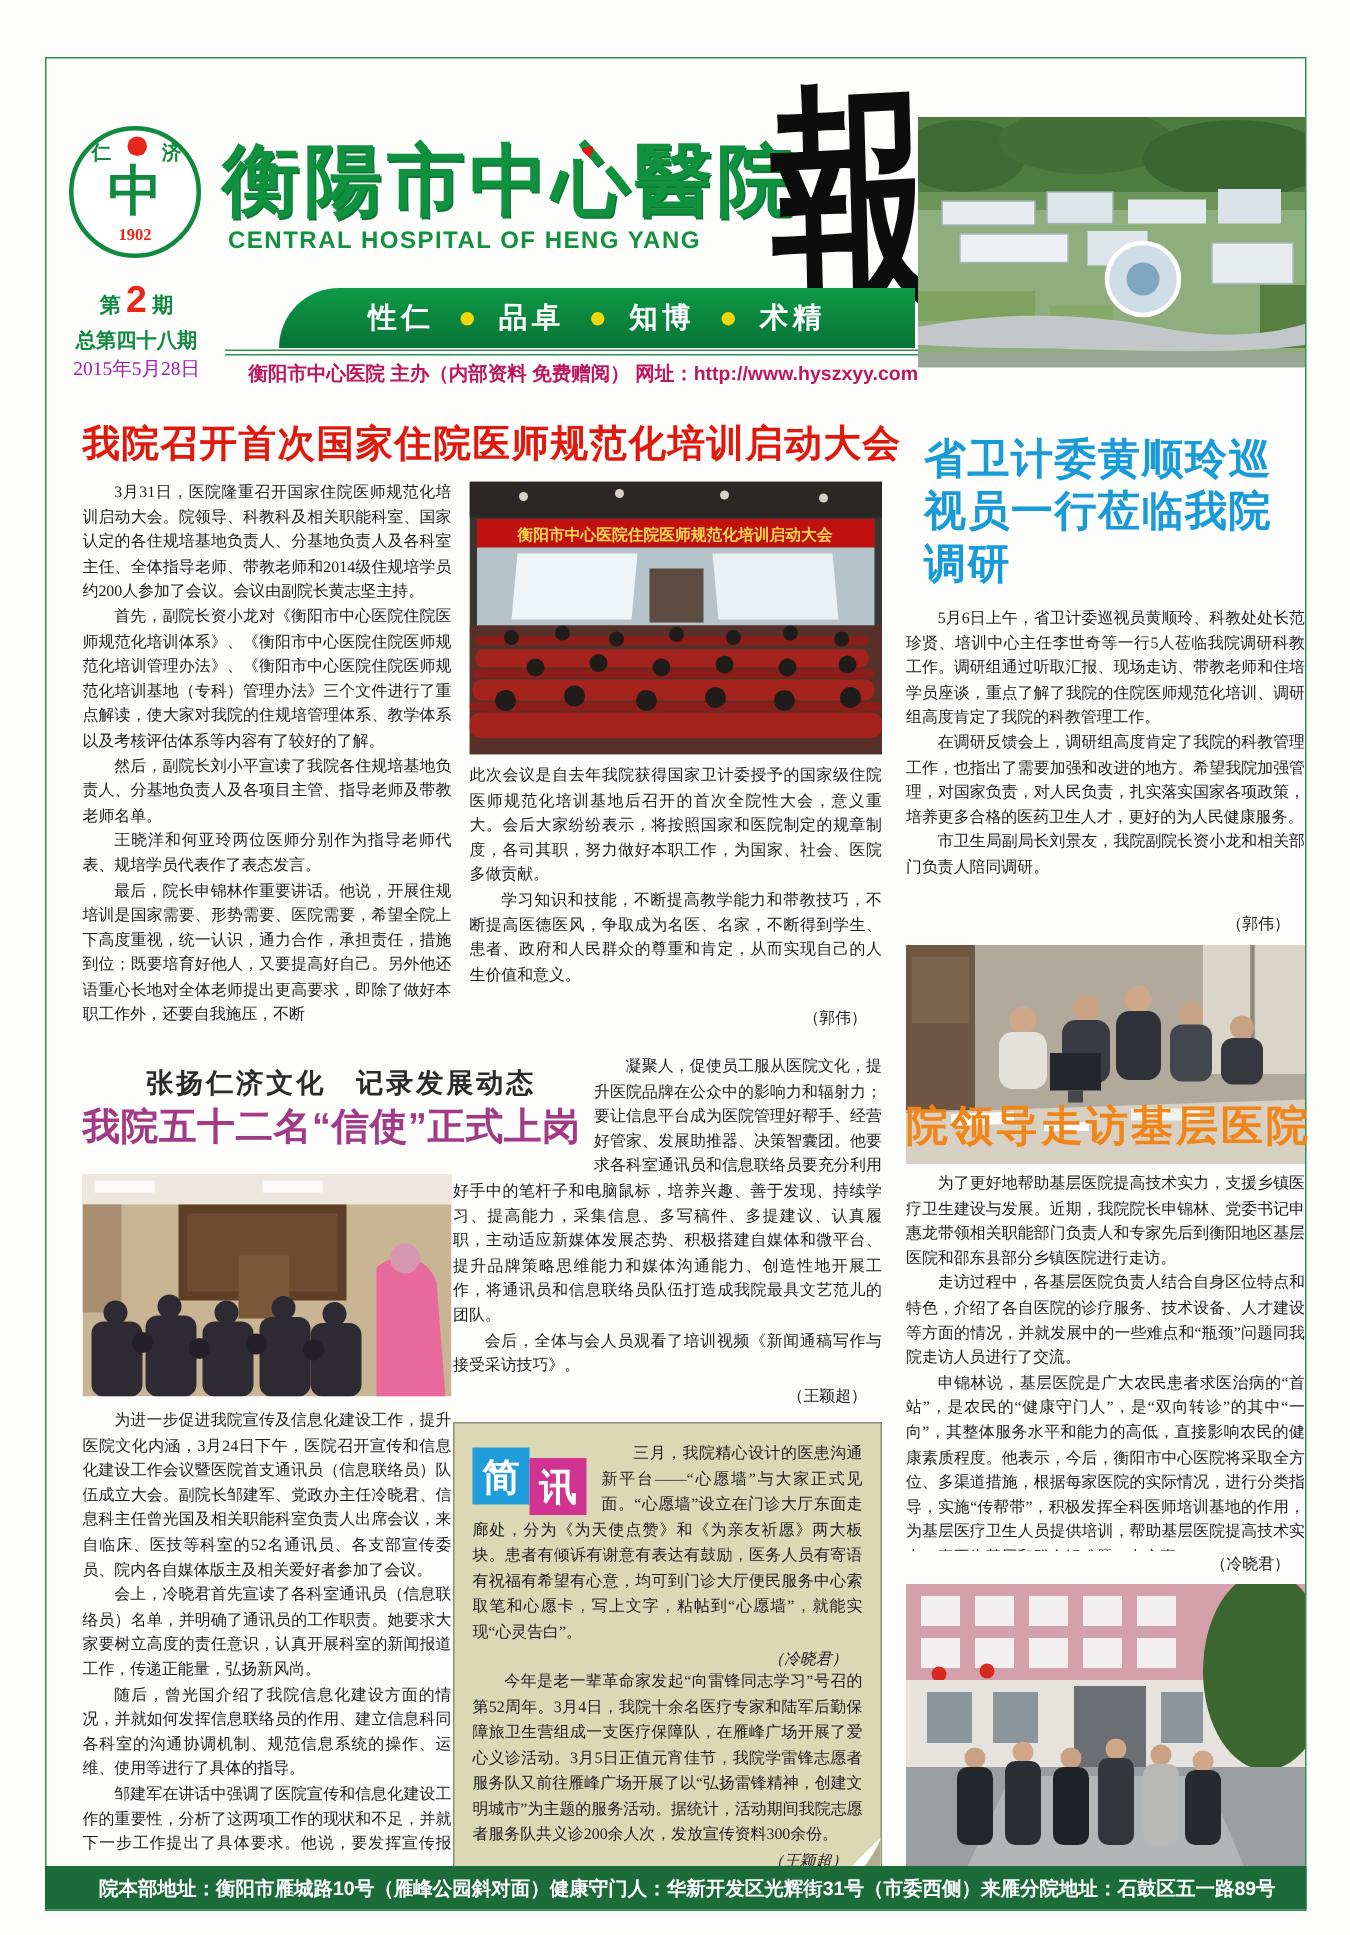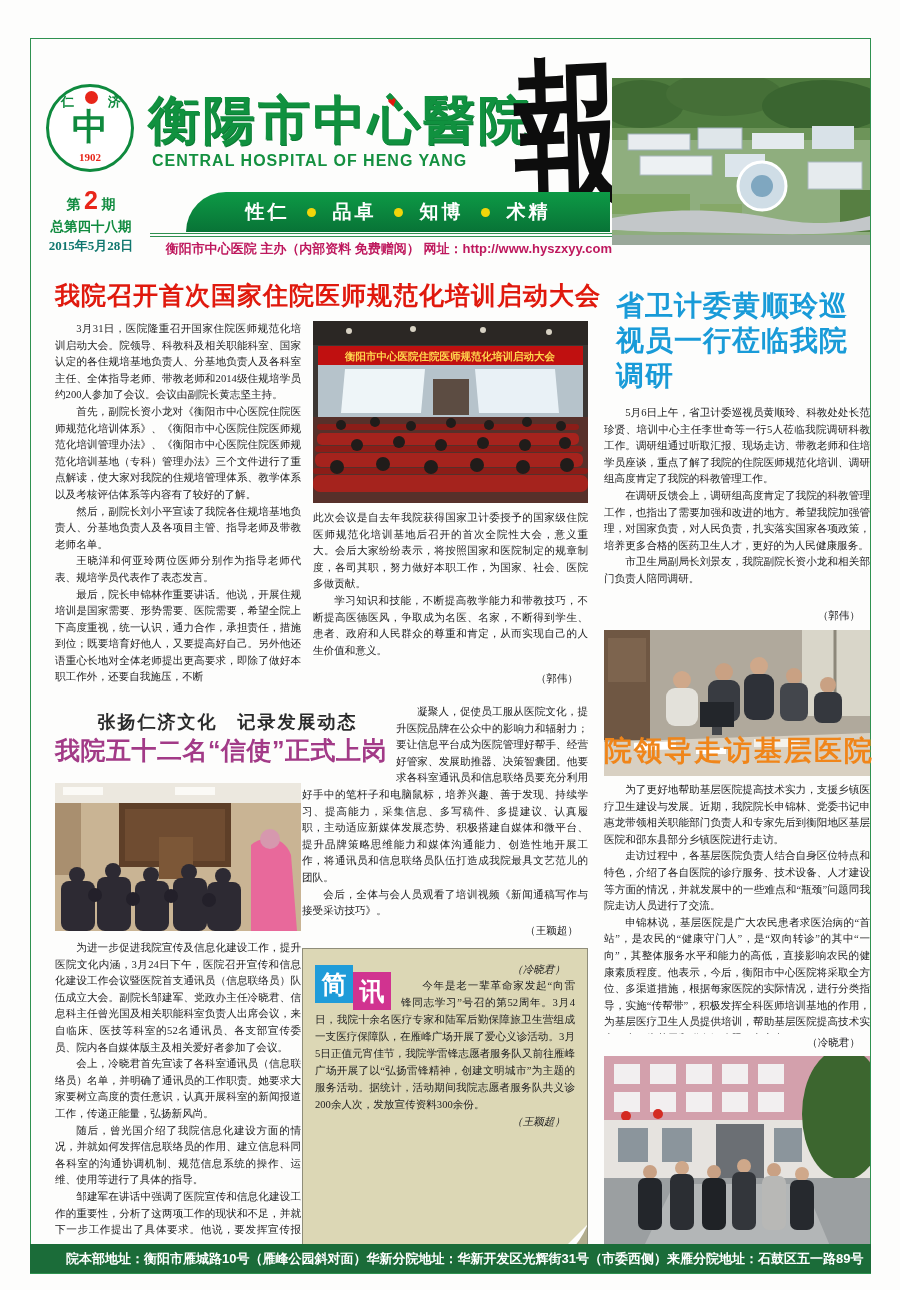--- a/index.html
+++ b/index.html
@@ -12,21 +12,21 @@
   .logo{left:46px;top:84px;width:88px;height:88px;border:3px solid #0f8a3e;border-radius:50%;
         background:#fff;box-sizing:border-box;}
   .logo .rz{position:absolute;font-size:13px;font-weight:bold;color:#0f8a3e;}
   .logo .ball{position:absolute;left:36px;top:4px;width:13px;height:13px;border-radius:50%;background:#e8261a;}
   .logo .mid{position:absolute;left:0;right:0;top:22px;text-align:center;font-size:36px;font-weight:bold;color:#0f8a3e;line-height:1;}
   .logo .yr{position:absolute;left:0;right:0;bottom:6px;text-align:center;font-size:11px;font-weight:bold;color:#e8261a;}
   .issue{left:30px;top:183px;width:122px;text-align:center;line-height:1.4;}
   .issue .no{color:#0f8a3e;font-size:14px;font-weight:bold;}
   .issue .no b{color:#e8261a;font-size:25px;font-family:"Liberation Sans",sans-serif;}
   .issue .tot{color:#0f8a3e;font-size:13.5px;font-weight:bold;}
-  .issue .dt{color:#0f766e;font-size:13px;font-weight:bold;}
+  .issue .dt{color:#a21caf;font-size:13px;font-weight:normal;}
   .title-cn{left:148px;top:86px;font-size:52px;font-weight:900;color:#10913f;letter-spacing:3px;
             font-family:"Liberation Serif","DejaVu Serif",serif;white-space:nowrap;text-shadow:1px 1px 0 #0c7a34;}
   .heart{left:388px;top:94px;font-size:15px;color:#e3170d;transform:rotate(-12deg);}
   .title-en{left:152px;top:152px;font-size:16px;font-weight:700;color:#149040;letter-spacing:1px;
             font-family:"Liberation Sans","DejaVu Sans",sans-serif;white-space:nowrap;}
   .bao{left:512px;top:58px;font-size:122px;line-height:1;font-weight:900;color:#0d0d0d;
        transform:scaleX(.88) scaleY(1.28) rotate(-2deg);transform-origin:top left;}
   .banner{left:186px;top:192px;width:424px;height:40px;background:linear-gradient(180deg,#0d9a46,#087336);
           border-radius:44px 0 0 0;display:flex;align-items:center;justify-content:center;gap:17px;}
   .banner .m{color:#fff;font-size:19px;font-weight:bold;letter-spacing:3px;}
@@ -298,20 +298,21 @@
         <p>随后，曾光国介绍了我院信息化建设方面的情况，并就如何发挥信息联络员的作用、建立信息科同各科室的沟通协调机制、规范信息系统的操作、运维、使用等进行了具体的指导。</p>
         <p>邹建军在讲话中强调了医院宣传和信息化建设工作的重要性，分析了这两项工作的现状和不足，并就下一步工作提出了具体要求。他说，要发挥宣传报道“人、从、众”三个方面的作用，引导人、激励人、</p>
       </div>
   </div>
 
   <div class="briefs">
     <div class="label">
       <span class="b1">简</span>
       <span class="b2">讯</span>
     </div>
+    <p class="bf">三月，我院精心设计的医患沟通新平台——“心愿墙”与大家正式见面。“心愿墙”设立在门诊大厅东面走廊处，分为《为天使点赞》和《为亲友祈愿》两大板块。患者有倾诉有谢意有表达有鼓励，医务人员有寄语有祝福有希望有心意，均可到门诊大厅便民服务中心索取笔和心愿卡，写上文字，粘帖到“心愿墙”，就能实现“心灵告白”。</p>
     <div class="byline">（冷晓君）</div>
     <p class="bf">今年是老一辈革命家发起“向雷锋同志学习”号召的第52周年。3月4日，我院十余名医疗专家和陆军后勤保障旅卫生营组成一支医疗保障队，在雁峰广场开展了爱心义诊活动。3月5日正值元宵佳节，我院学雷锋志愿者服务队又前往雁峰广场开展了以“弘扬雷锋精神，创建文明城市”为主题的服务活动。据统计，活动期间我院志愿者服务队共义诊200余人次，发放宣传资料300余份。</p>
     <div class="byline">（王颖超）</div>
     <svg class="curl" width="40" height="40">
       <path d="M40 0 L40 40 L0 40 Z" fill="#fdfdfc"></path>
       <path d="M0 40 C 14 37 30 24 40 0 L 40 26 C 30 37 16 40 0 40 Z" fill="#b2ad8e"></path>
     </svg>
   </div>
 </section>
 
@@ -362,15 +363,15 @@
       <circle cx="170" cy="114" r="7" fill="#c9a184"></circle>
         <rect x="158" y="120" width="24" height="54" rx="7" fill="#b8b8b6"></rect>
       <circle cx="198" cy="118" r="7" fill="#cfa88a"></circle>
         <rect x="186" y="124" width="24" height="50" rx="7" fill="#26292e"></rect>
     </g>
   </svg>
 </section>
 
 <footer class="abs footer">
   <span>院本部地址：衡阳市雁城路10号（雁峰公园斜对面）</span>
-  <span>华新分院地址：华新开发区光辉街31号（市委西侧）</span>
+  <span>健康守门人：华新开发区光辉街31号（市委西侧）</span>
   <span>来雁分院地址：石鼓区五一路89号</span>
 </footer>
 
 </body></html>

